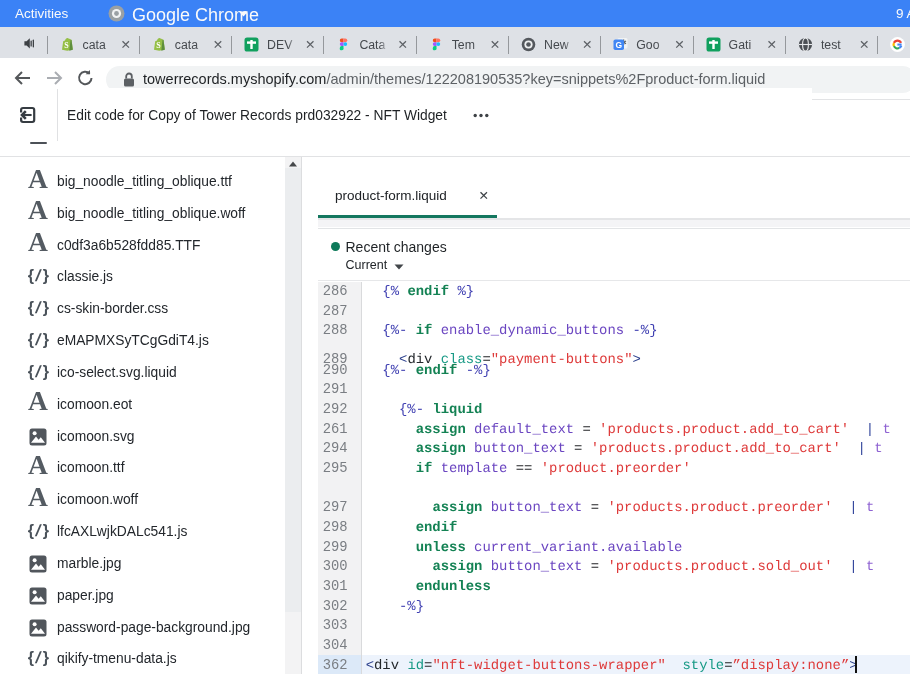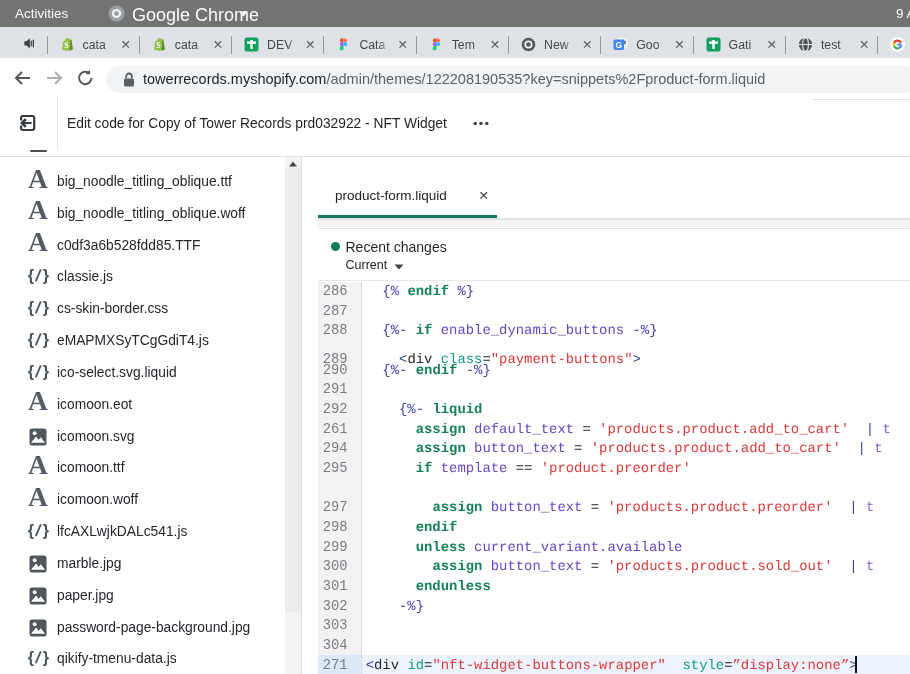--- a/index.html
+++ b/index.html
@@ -1,40 +1,40 @@
 <!DOCTYPE html>
 <html><head><meta charset="utf-8">
 <style>
   * { margin:0; padding:0; box-sizing:border-box; }
   html,body { width:910px; height:674px; overflow:hidden; background:#fff;
     font-family:"Liberation Sans", sans-serif; }
   #screen { position:absolute; top:0; left:0; width:910px; height:674px; overflow:hidden; }
   .abs { position:absolute; }
 
   
-  #gnomebar { position:absolute; top:0; left:0; width:910px; height:27px; background:#737373; color:#fff; }
+  #gnomebar { position:absolute; top:0; left:0; width:910px; height:27px; background:#3b82f6; color:#fff; }
   #gnomebar .act { position:absolute; left:15px; top:6px; font-size:13.5px; color:#fafafa; }
   #gnomebar .gc  { position:absolute; left:132px; top:5px; font-size:18px; color:#fafafa; }
   #gnomebar .clock { position:absolute; left:896px; top:6px; font-size:13.5px; color:#fafafa; white-space:nowrap; }
 
   
   #tabstrip { position:absolute; top:27px; left:0; width:910px; height:31px; background:#dee1e6; }
   .tabsep { position:absolute; top:9px; width:1px; height:18px; background:#95989c; }
   .tabtitle { position:absolute; top:10.5px; font-size:12.3px; color:#45494e; width:33px; overflow:hidden; white-space:nowrap; }
   .tabfade { position:absolute; top:10px; width:12px; height:16px; }
   .tabx { position:absolute; top:10px; font-size:12.5px; color:#5d6166; }
 
   
   #toolbar { position:absolute; top:58px; left:0; width:910px; height:42px; background:#fff; border-bottom:1px solid #e2e3e5; }
   #urlpill { position:absolute; left:106px; top:8px; width:810px; height:27px; border-radius:14px; background:#f1f3f4; }
   #urltext { position:absolute; left:37px; top:5px; font-size:14.5px; color:#5d6165; white-space:nowrap; }
   #urltext b { font-weight:normal; color:#1d2023; }
 
   
-  #shheader { position:absolute; top:96px; left:0; width:812px; height:57px; background:#fff; }
+  #shheader { position:absolute; top:88px; left:0; width:812px; height:57px; background:#fff; }
   #shheader .vline { position:absolute; left:56.5px; top:1px; width:1px; height:52px; background:#e0e1e3; }
   #shheader .title { position:absolute; left:67px; top:20px; font-size:13.8px; color:#1e2124; }
   #shheader .frag { position:absolute; left:29.5px; top:53.5px; width:17px; height:2.6px; background:#4c5157; border-radius:1px; }
   #hline { position:absolute; top:156px; left:0; width:910px; height:1.3px; background:#e1e2e4; }
 
   
   #sidebar { position:absolute; top:157.3px; left:0; width:302px; height:517px; background:#fff; }
   .frow { position:absolute; left:0; width:280px; height:32px; }
   .frow .ic { position:absolute; left:27px; top:0; width:22px; height:32px; }
   .frow .nm { position:absolute; left:57px; top:8px; font-size:13.8px; color:#23272c; white-space:nowrap; }
@@ -446,19 +446,19 @@
         <div class="lnum">303</div>
         <div class="ctext"></div>
       </div>
       <div class="cline" style="top:353.25px">
         <div class="lnum">304</div>
         <div class="ctext"></div>
       </div>
       <div class="cline" style="top:372.91px">
         <div class="hl-g"></div>
         <div class="hl-c"></div>
-        <div class="lnum">271</div>
+        <div class="lnum">362</div>
         <div class="ctext"><span class="br">&lt;</span><span class="tg">div</span> <span class="at">id</span>=<span class="st">"nft-widget-buttons-wrapper"</span>  <span class="at">style</span>=<span class="st">”display:none”</span><span class="br">&gt;</span></div>
       </div>
       <div id="cursor" style="left:537.6px; top:374.1px"></div>
     </div>
 
 </div>
 
 </body></html>

